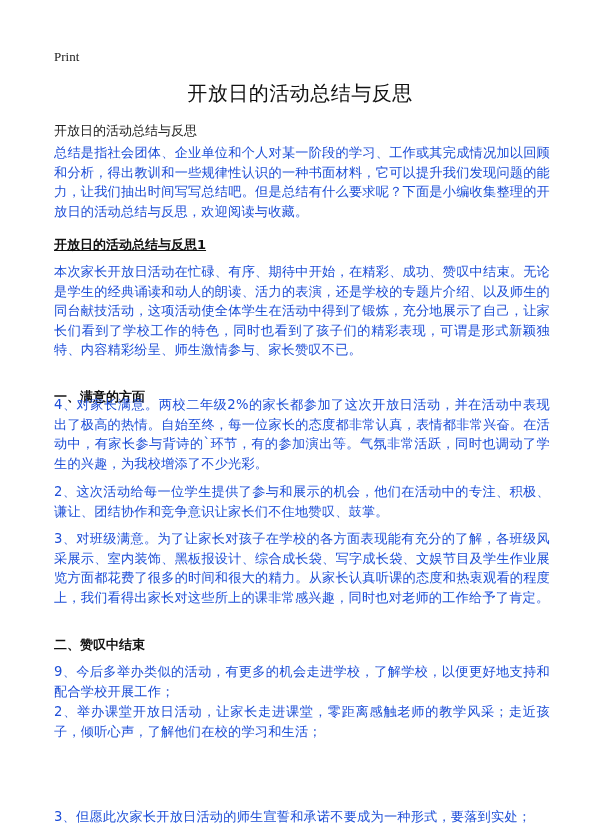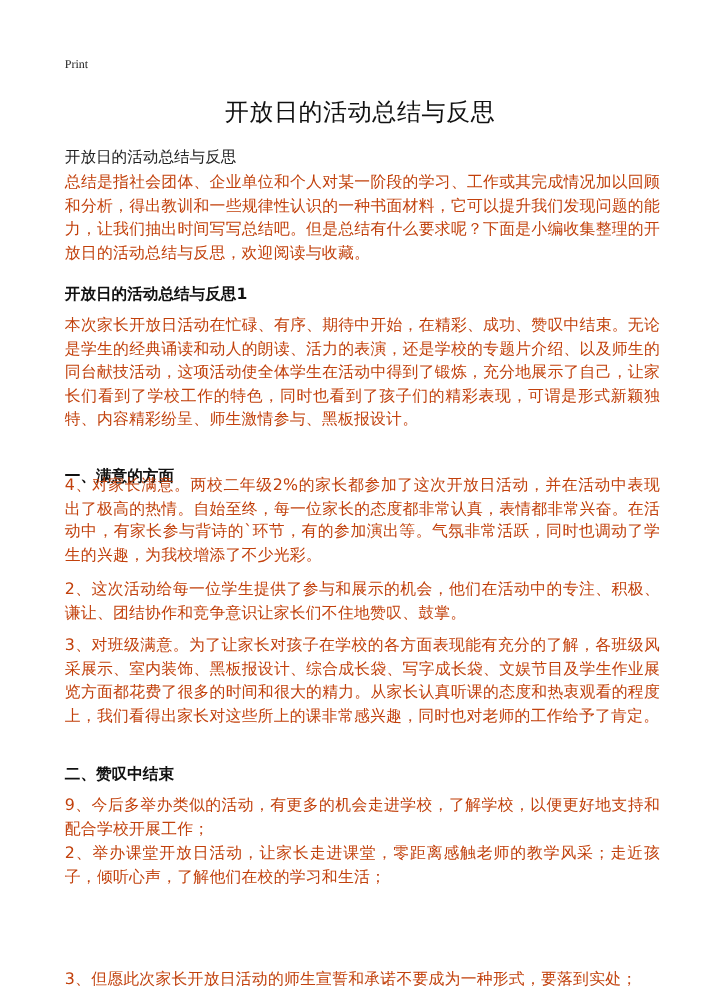--- a/index.html
+++ b/index.html
@@ -5,56 +5,56 @@
     html, body { margin: 0; padding: 0; background: #ffffff; }
     body {
       width: 600px; height: 828px; overflow: hidden;
       font-family: "DejaVu Sans", "Liberation Sans", sans-serif;
       color: #111111;
       position: relative;
     }
     .print-label {
       position: absolute; left: 54px; top: 49px;
       font-family: "Liberation Serif", "DejaVu Serif", serif;
-      font-size: 10px; color: #222;
+      font-size: 13px; color: #222;
     }
     .title {
       position: absolute; left: 0; width: 600px; top: 80px;
       text-align: center; font-size: 20px; color: #111;
       letter-spacing: 0.5px;
     }
     .subtitle {
       position: absolute; left: 54px; top: 122px;
       font-size: 13px; color: #222;
     }
     .para {
       position: absolute; left: 54px; width: 496px;
-      font-size: 13.2px; line-height: 19.5px; color: #c2410c;
+      font-size: 13.2px; line-height: 19.5px; color: #1d4ed8;
       text-align: justify;
       letter-spacing: 0.2px;
     }
     .heading {
       position: absolute; left: 54px;
       font-size: 13px; font-weight: bold; color: #111;
     }
   </style>
 </head>
 <body>
 
 <div class="print-label">Print</div>
 
 <div class="title">开放日的活动总结与反思</div>
 
 <div class="subtitle">开放日的活动总结与反思</div>
 
 <div class="para" style="top:143px;">总结是指社会团体、企业单位和个人对某一阶段的学习、工作或其完成情况加以回顾和分析，得出教训和一些规律性认识的一种书面材料，它可以提升我们发现问题的能力，让我们抽出时间写写总结吧。但是总结有什么要求呢？下面是小编收集整理的开放日的活动总结与反思，欢迎阅读与收藏。</div>
 
-<div class="heading" style="top:236px;">开放日的活动总结与反思1</div>
+<div class="heading" style="top:236px;text-decoration:underline;">开放日的活动总结与反思1</div>
 
-<div class="para" style="top:262px;">本次家长开放日活动在忙碌、有序、期待中开始，在精彩、成功、赞叹中结束。无论是学生的经典诵读和动人的朗读、活力的表演，还是学校的专题片介绍、以及师生的同台献技活动，这项活动使全体学生在活动中得到了锻炼，充分地展示了自己，让家长们看到了学校工作的特色，同时也看到了孩子们的精彩表现，可谓是形式新颖独特、内容精彩纷呈、师生激情参与、黑板报设计。</div>
+<div class="para" style="top:262px;">本次家长开放日活动在忙碌、有序、期待中开始，在精彩、成功、赞叹中结束。无论是学生的经典诵读和动人的朗读、活力的表演，还是学校的专题片介绍、以及师生的同台献技活动，这项活动使全体学生在活动中得到了锻炼，充分地展示了自己，让家长们看到了学校工作的特色，同时也看到了孩子们的精彩表现，可谓是形式新颖独特、内容精彩纷呈、师生激情参与、家长赞叹不已。</div>
 
 <div class="heading" style="top:388px;">一、满意的方面</div>
 
 <div class="para" style="top:395px;">4、对家长满意。两校二年级2%的家长都参加了这次开放日活动，并在活动中表现出了极高的热情。自始至终，每一位家长的态度都非常认真，表情都非常兴奋。在活动中，有家长参与背诗的`环节，有的参加演出等。气氛非常活跃，同时也调动了学生的兴趣，为我校增添了不少光彩。</div>
 
 <div class="para" style="top:482px;">2、这次活动给每一位学生提供了参与和展示的机会，他们在活动中的专注、积极、谦让、团结协作和竞争意识让家长们不住地赞叹、鼓掌。</div>
 
 <div class="para" style="top:529px;">3、对班级满意。为了让家长对孩子在学校的各方面表现能有充分的了解，各班级风采展示、室内装饰、黑板报设计、综合成长袋、写字成长袋、文娱节目及学生作业展览方面都花费了很多的时间和很大的精力。从家长认真听课的态度和热衷观看的程度上，我们看得出家长对这些所上的课非常感兴趣，同时也对老师的工作给予了肯定。</div>
 
 <div class="heading" style="top:636px;">二、赞叹中结束</div>

